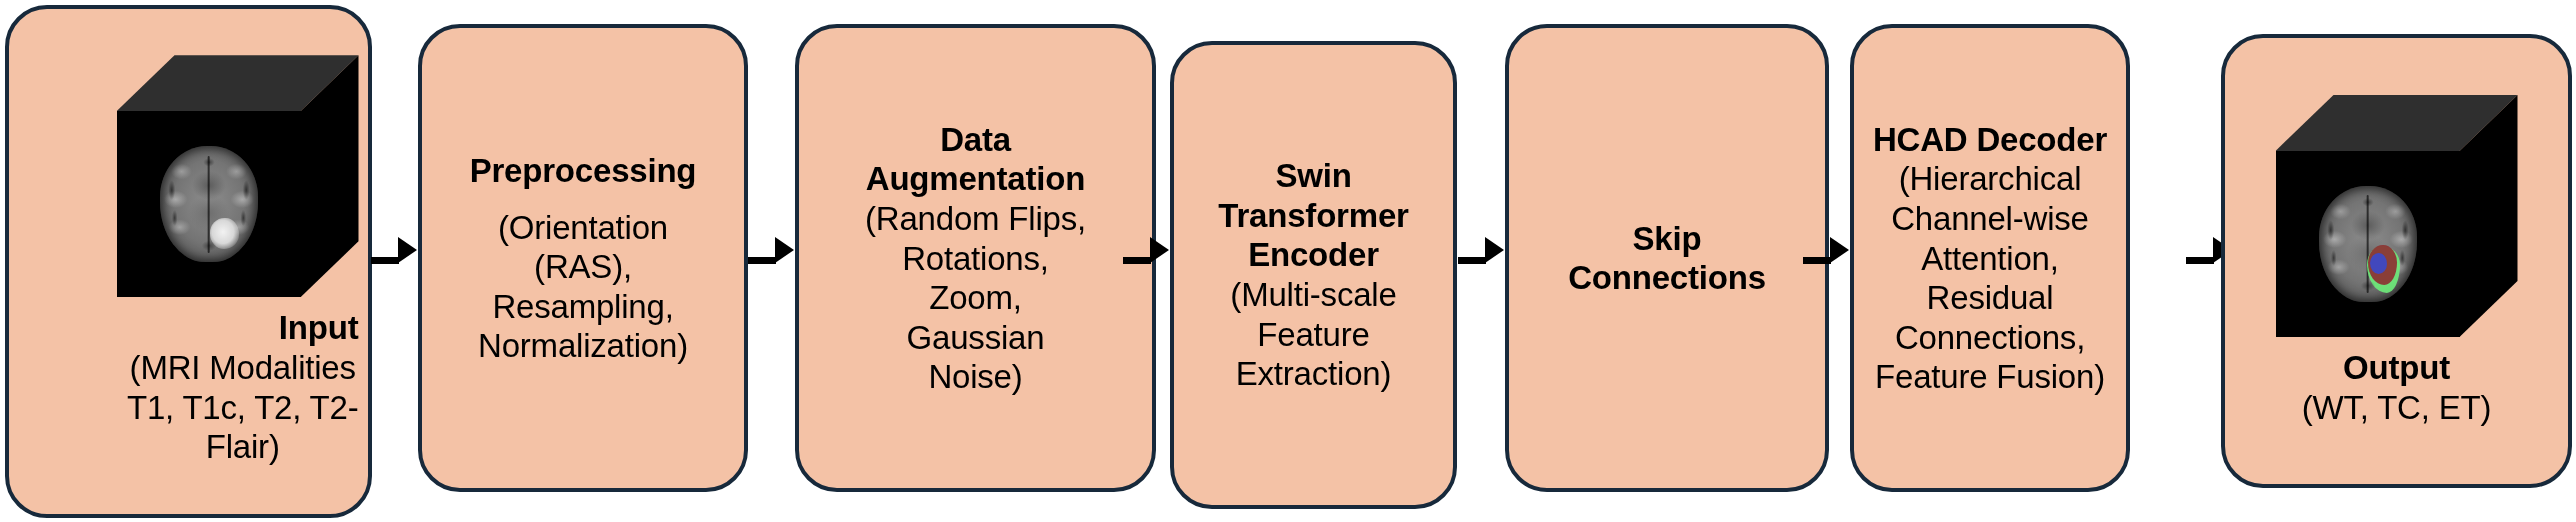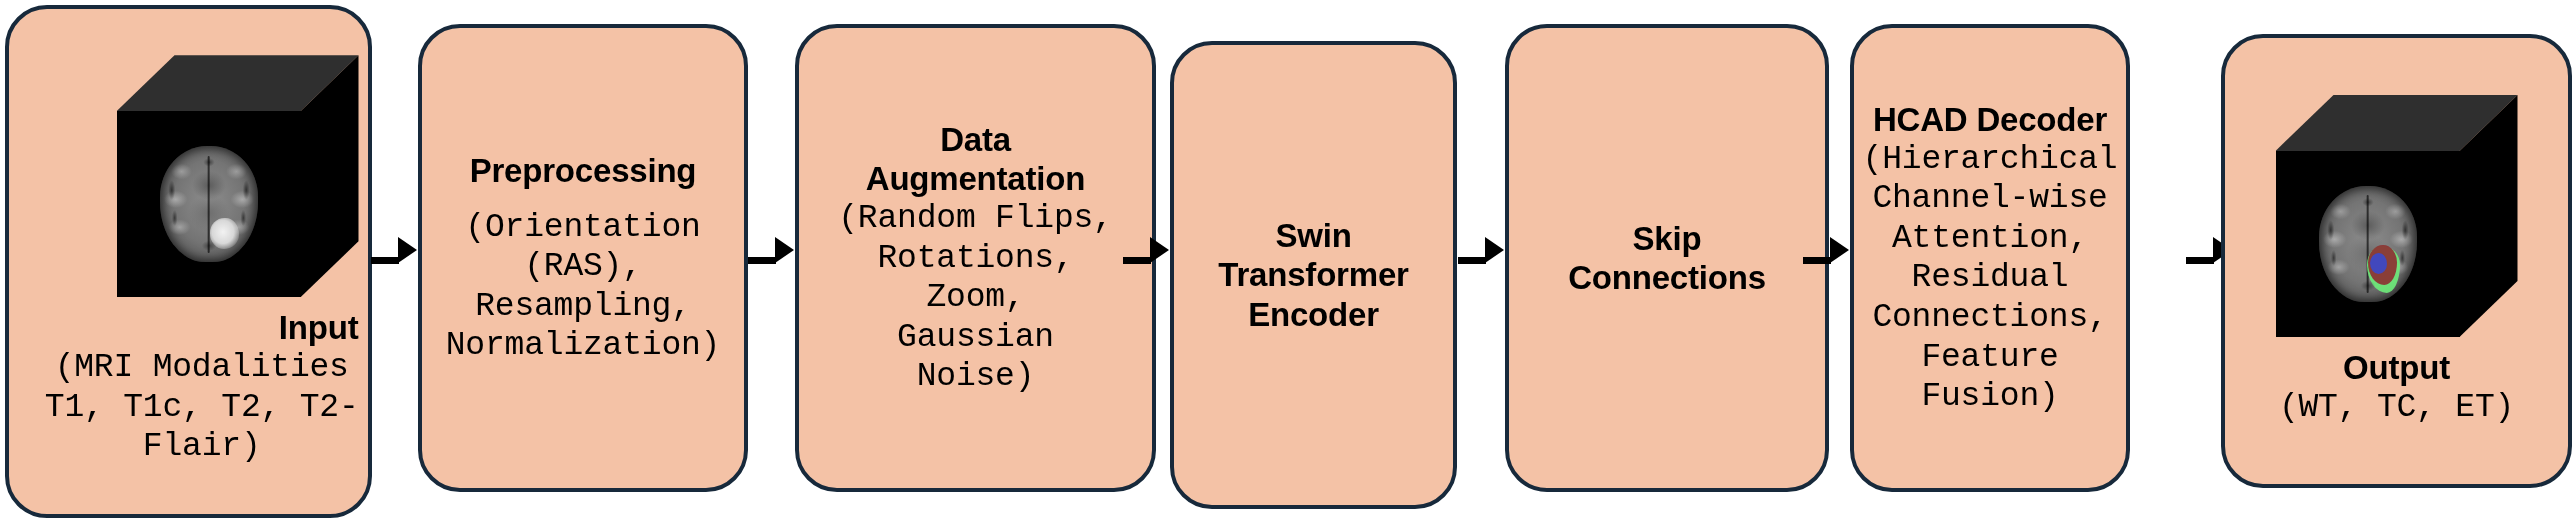--- a/index.html
+++ b/index.html
@@ -39,21 +39,20 @@
     line-height: 1.20;
     letter-spacing: -0.2px;
     white-space: pre-line;
   }
   .stage-sub {
     font-weight: normal;
     font-size: 33px;
     line-height: 1.20;
     letter-spacing: -0.2px;
     white-space: pre-line;
-    font-family: Liberation Mono, monospace;
   }
 
   
   .cube {
     position: relative;
     width: 242px;
     height: 242px;
     margin-bottom: 11px;
   }
   .cube-top {
@@ -247,20 +246,23 @@
 
   <div class="arrow" style="left:1123px; top:262px; width:47px;">
     <div class="shaft" style="width:28px;"></div>
     <div class="head"></div>
   </div>
 
   <div class="stage" style="left:1170px; top:41px; width:287px; height:468px;">
     <div class="stage-title">Swin
 Transformer
 Encoder</div>
+    <div class="stage-sub">(Multi-scale
+Feature
+Extraction)</div>
   </div>
 
   <div class="arrow" style="left:1458px; top:262px; width:47px;">
     <div class="shaft" style="width:28px;"></div>
     <div class="head"></div>
   </div>
 
   <div class="stage" style="left:1505px; top:24.4px; width:324px; height:468px;">
     <div class="stage-title">Skip
 Connections</div>

